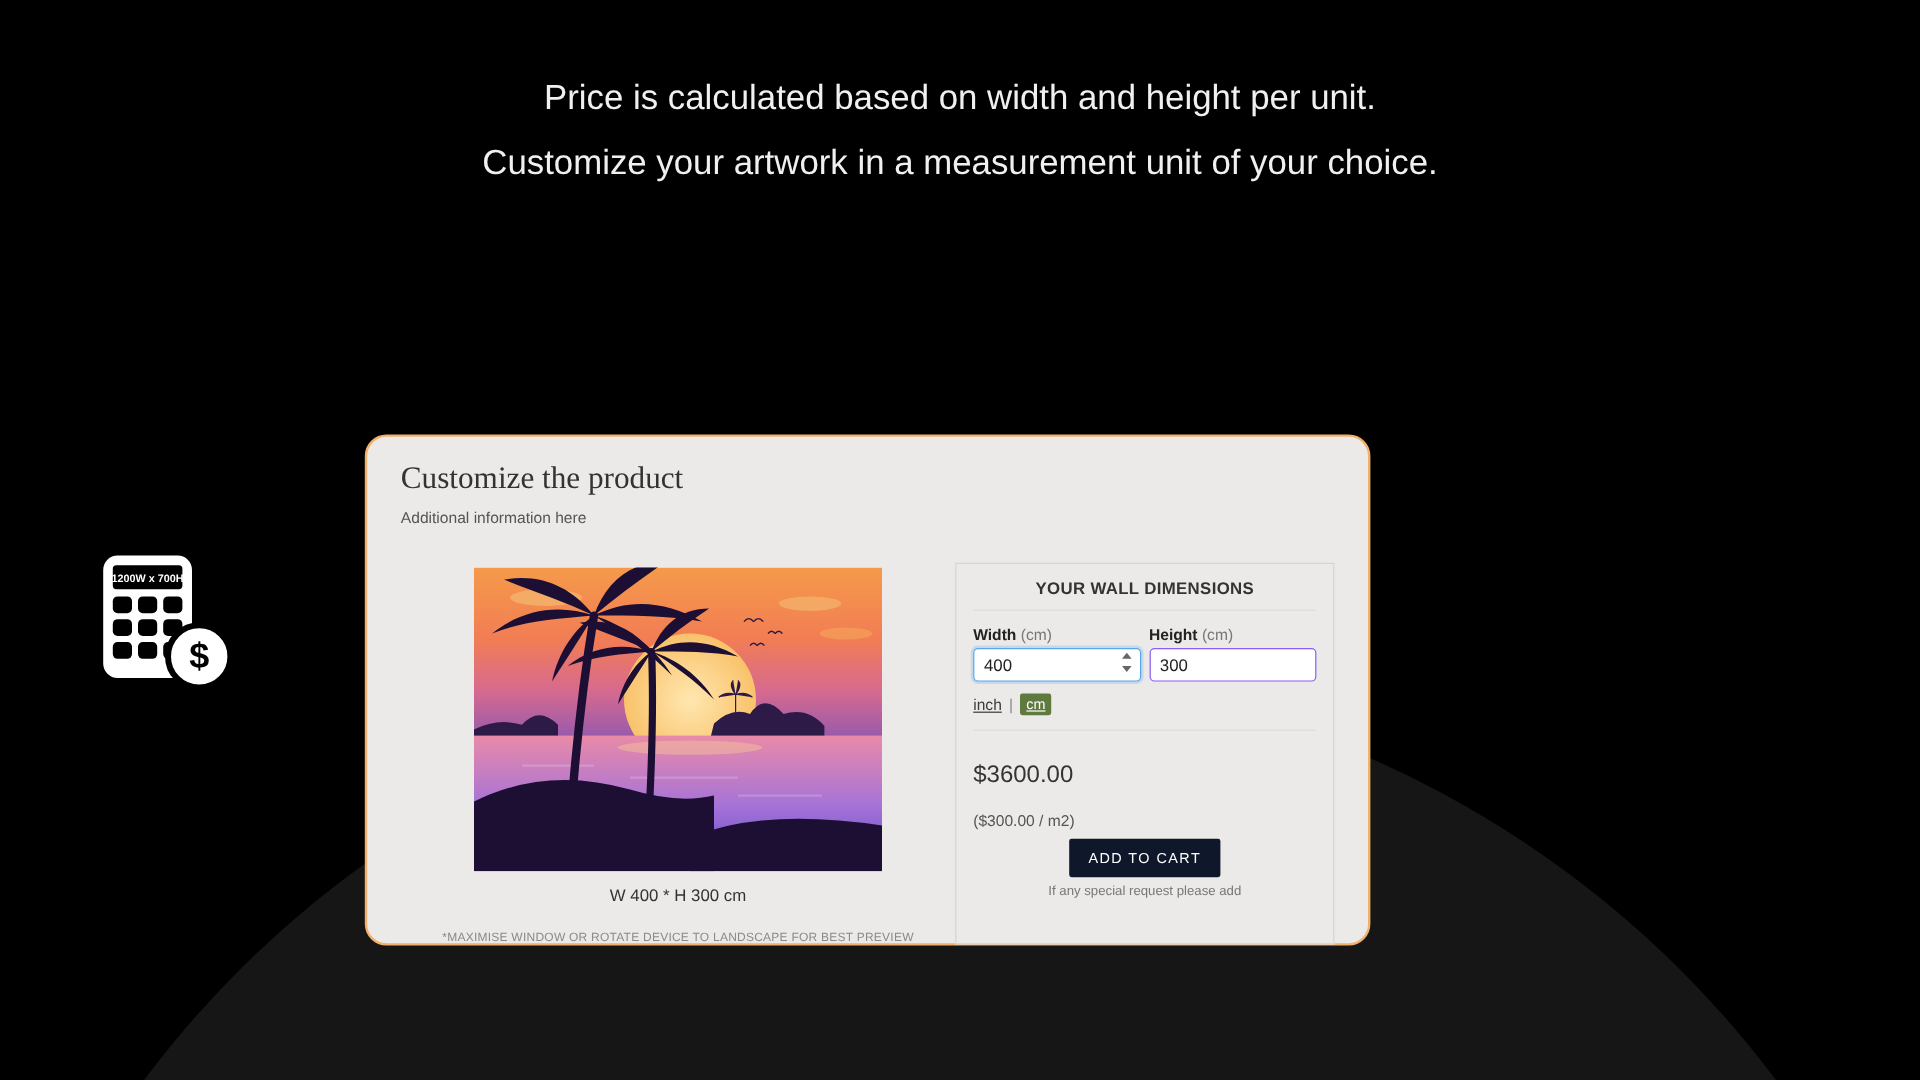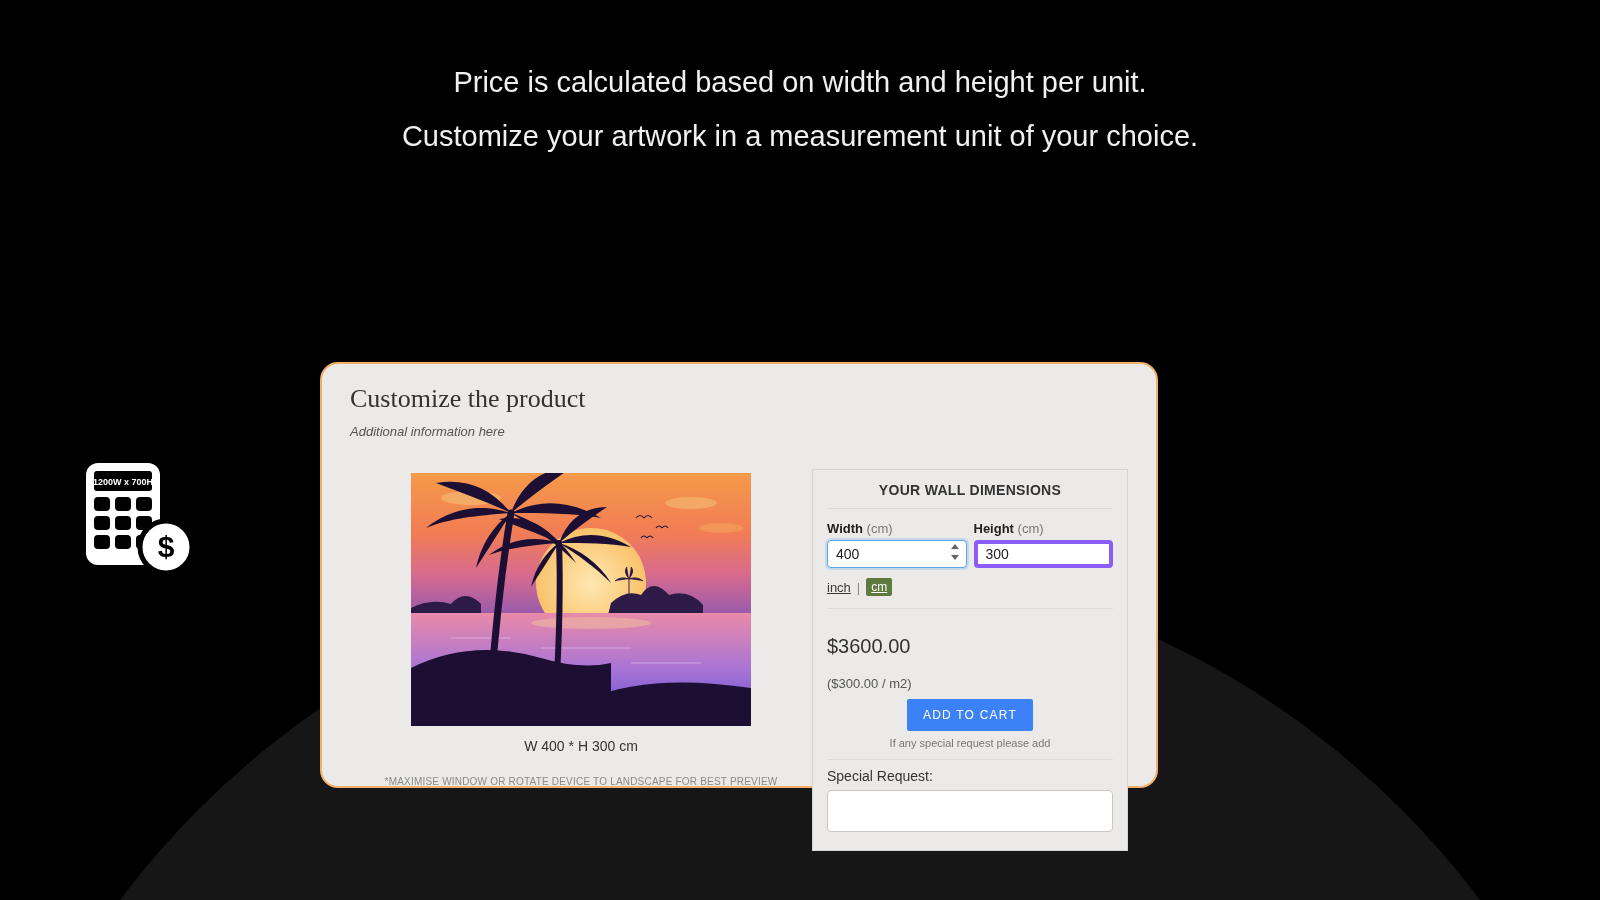--- a/index.html
+++ b/index.html
@@ -39,41 +39,40 @@
   line-height: 1.85;
   color: #f0f0f0;
 }
 .calc-icon {
   position: absolute;
   left: 82px;
   top: 405px;
 }
 .card {
   position: absolute;
-  left: 320px;
+  left: 304px;
   top: 306px;
   width: 838px;
   height: 426px;
   background: #ebeae8;
   border: 2px solid #f3b06a;
   border-radius: 18px;
   color: #222;
   padding: 20px 28px 10px 28px;
 }
 .card-title {
   font-family: Georgia, "Times New Roman", serif;
   font-size: 26px;
   color: #333;
   font-weight: 400;
 }
 .card-sub {
   font-size: 13px;
   color: #555;
   margin-top: 10px;
-  font-style: italic;
 }
 .card-body { display: flex; margin-top: 30px; }
 .preview-col {
   flex: 0 0 462px;
   text-align: center;
 }
 .artwork {
   width: 340px;
   height: 253px;
   margin: 4px auto 0 auto;
@@ -109,21 +108,21 @@
   gap: 7px;
   border-top: 1px solid #dedcd8;
   padding-top: 12px;
 }
 .field { flex: 1; }
 .field-label { font-size: 13px; color: #222; }
 .field-label .u { color: #777; font-weight: 400; }
 .field input {
   width: 100%;
   height: 28px;
-  border: 4px solid #8b5cf6;
+  border: 1px solid #8b5cf6;
   border-radius: 4px;
   padding: 0 8px;
   font-size: 14px;
   background: #fff;
   margin-top: 4px;
   color: #222;
 }
 .field input.active {
   border: 1.5px solid #5aa7e8;
   box-shadow: 0 0 0 2px rgba(90,167,232,0.25);
@@ -160,21 +159,21 @@
   display: inline-flex;
   align-items: center;
   height: 18px;
   text-decoration: underline;
 }
 .price-row { border-top: 1px solid #dedcd8; margin-top: 12px; padding-top: 26px; }
 .price { font-size: 20px; color: #333; }
 .price-per { font-size: 13px; color: #555; margin-top: 18px; }
 .cta-row { text-align: center; margin-top: 8px; }
 .add-btn {
-  background: #3b82f6;
+  background: #0f172a;
   color: #fff;
   border: none;
   padding: 9px 16px;
   font-size: 12px;
   letter-spacing: 1.2px;
   cursor: pointer;
   border-radius: 2px;
 }
 .cta-note { font-size: 11px; color: #777; margin-top: 6px; }
 .req-row { border-top: 1px solid #dedcd8; margin-top: 10px; padding-top: 8px; }
@@ -331,20 +330,16 @@
           <span class="unit-pill">cm</span>
         </div>
         <div class="price-row">
           <div class="price">$3600.00</div>
           <div class="price-per">($300.00 / m2)</div>
           <div class="cta-row">
             <button class="add-btn">ADD TO CART</button>
             <div class="cta-note">If any special request please add</div>
           </div>
         </div>
-        <div class="req-row">
-          <div class="req-label">Special Request:</div>
-          <textarea class="req-ta" style=""></textarea>
-        </div>
       </div>
     </div>
   </div>
 </div>
 
 </body></html>

